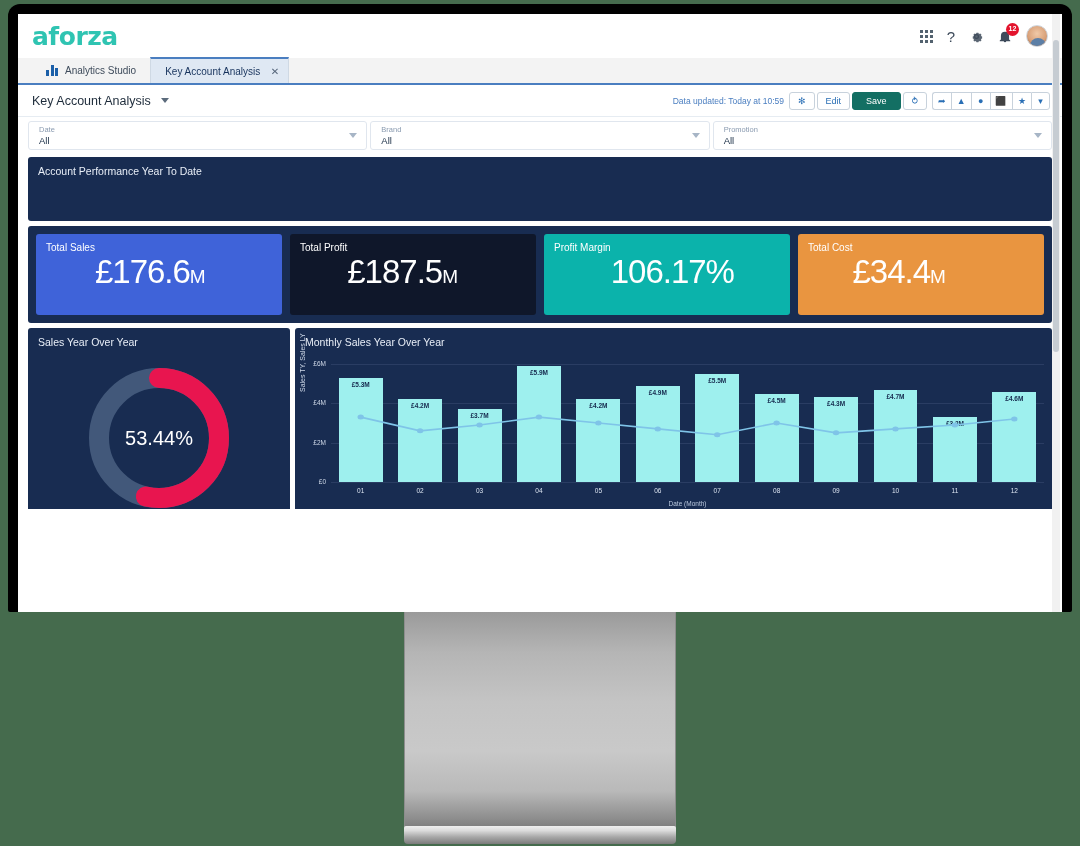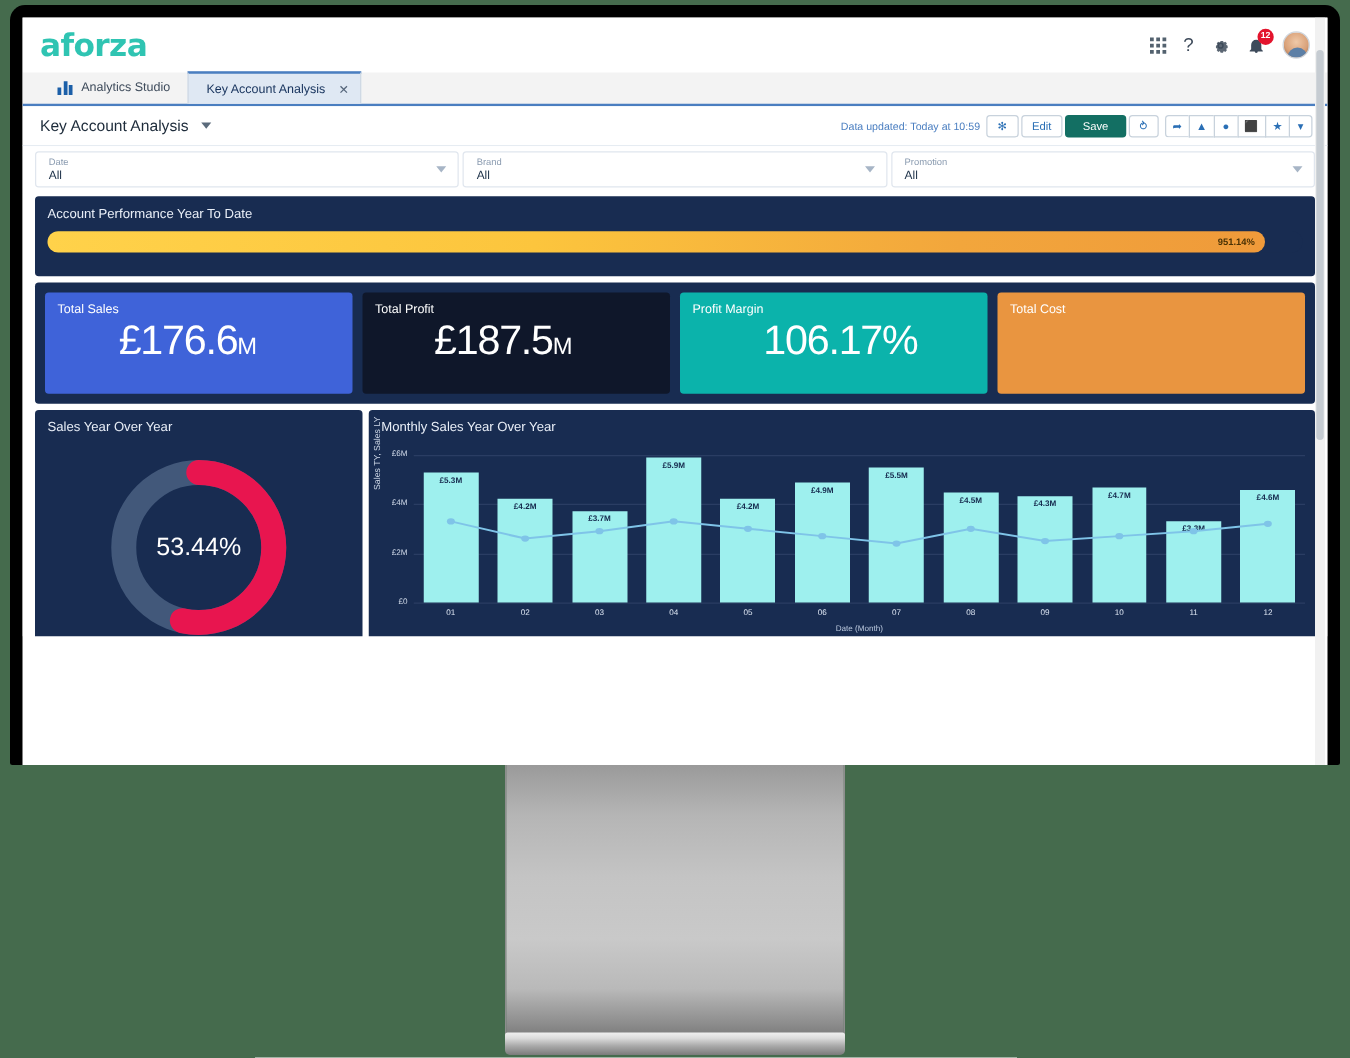--- a/index.html
+++ b/index.html
@@ -264,25 +264,20 @@
       <div class="f-label">Promotion</div>
       <div class="f-value">All</div>
       <span class="f-caret"></span>
     </div>
   </div>
 
   <div class="canvas">
 
     <div class="panel" id="perf-panel">
       <div class="panel-title">Account Performance Year To Date</div>
-      <div class="prog-track">
-        <div class="prog-fill" id="perf-fill" style="width: 97%;">
-          <span class="prog-val">951.14%</span>
-        </div>
-      </div>
     </div>
 
     <div class="panel" id="kpi-panel">
       <div class="kpi" style="background: rgb(63, 99, 217);">
         <div class="kpi-label">Total Sales</div>
         <div class="kpi-rule"></div>
         <div class="kpi-value"><span>£176.6</span><span class="suf">M</span></div>
       </div>
       <div class="kpi" style="background: #0f172a;">
         <div class="kpi-label">Total Profit</div>
@@ -290,20 +285,21 @@
         <div class="kpi-value"><span>£187.5</span><span class="suf">M</span></div>
       </div>
       <div class="kpi" style="background: rgb(11, 179, 171);">
         <div class="kpi-label">Profit Margin</div>
         <div class="kpi-rule"></div>
         <div class="kpi-value"><span>106.17%</span><span class="suf"></span></div>
       </div>
       <div class="kpi" style="background: rgb(233, 149, 64);">
         <div class="kpi-label">Total Cost</div>
         <div class="kpi-rule"></div>
+        <div class="kpi-value"><span>£34.4</span><span class="suf">M</span></div>
       </div>
     </div>
 
     <div id="mid-row">
 
       <div class="panel" id="donut-panel">
         <div class="panel-title">Sales Year Over Year</div>
         <div class="donut-wrap" style="position:relative;">
           <svg width="160" height="160" viewBox="0 0 160 160">
             <circle id="donut-track" cx="80" cy="80" r="60" fill="none" stroke-width="20" stroke="#42587a"></circle>

